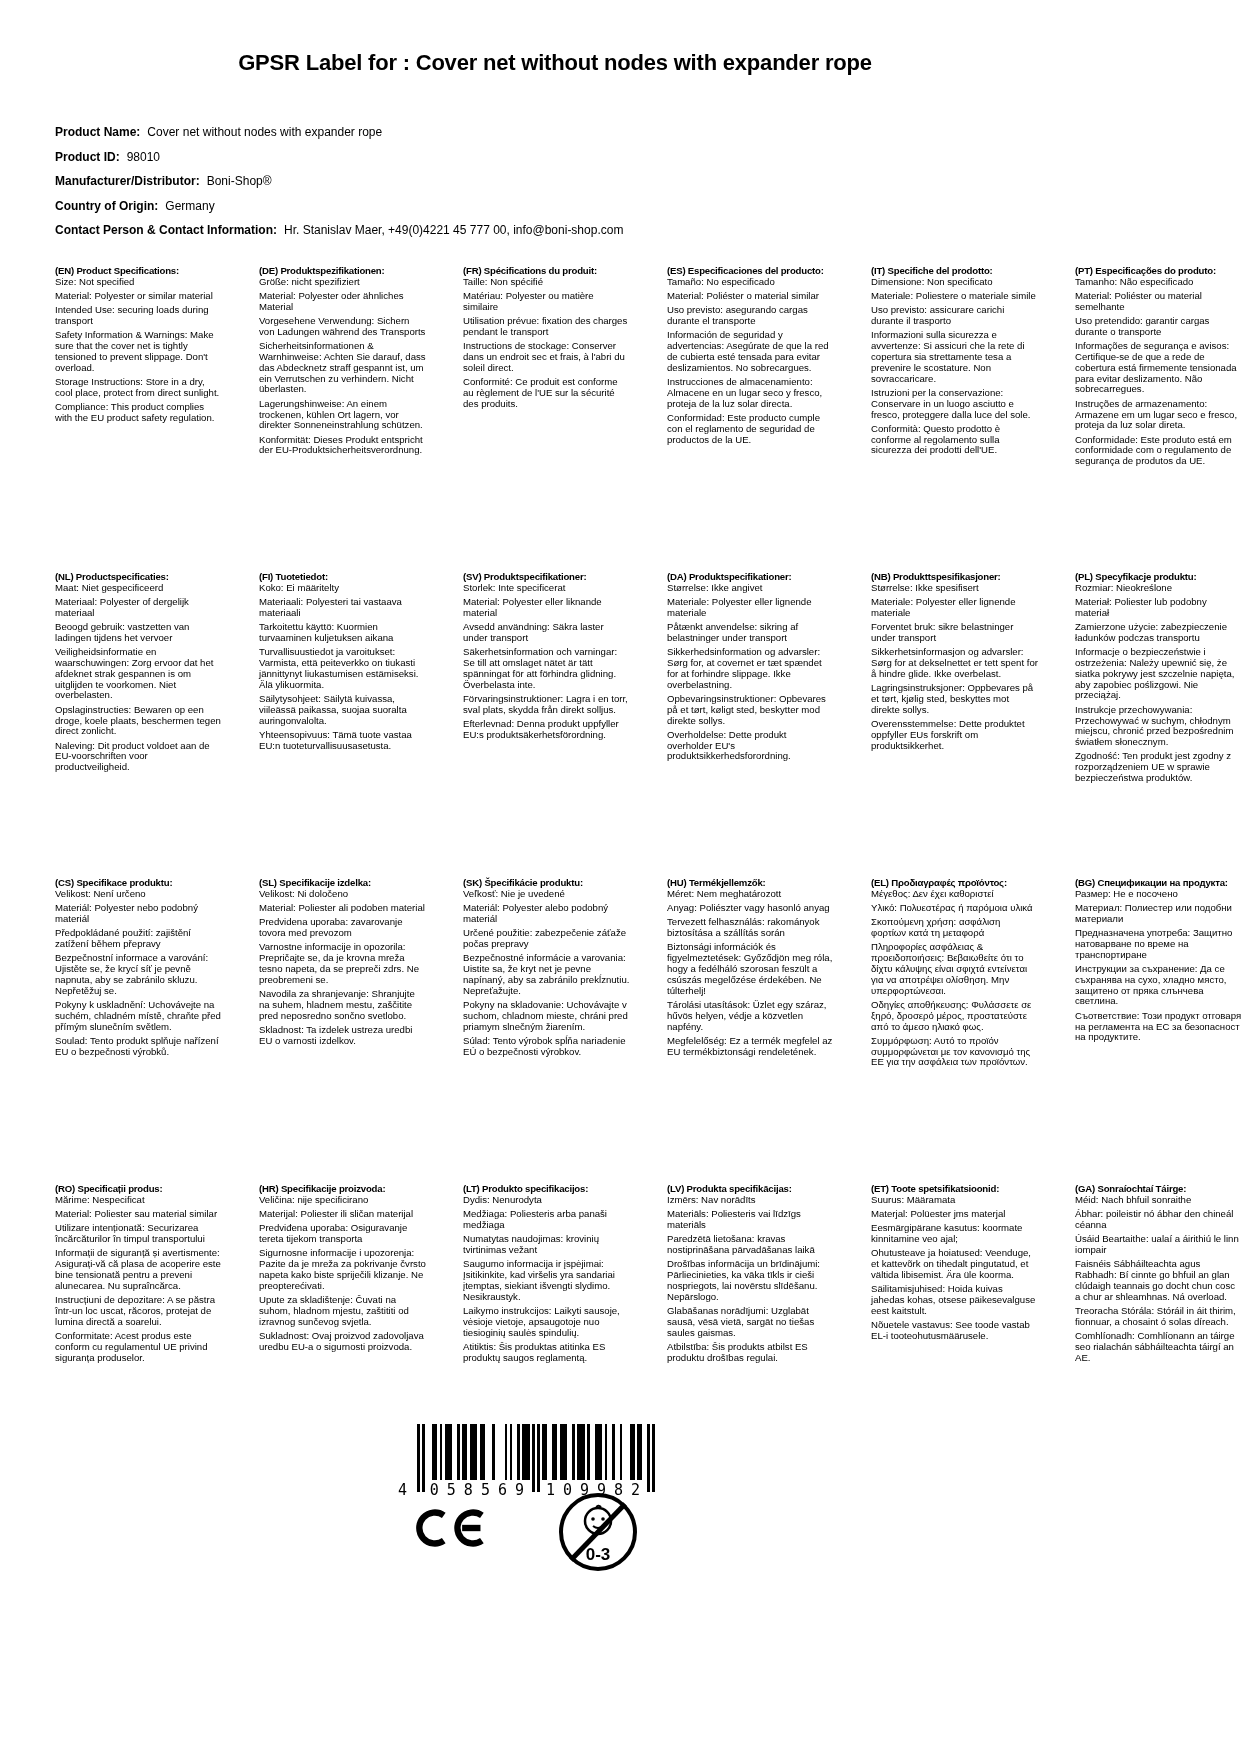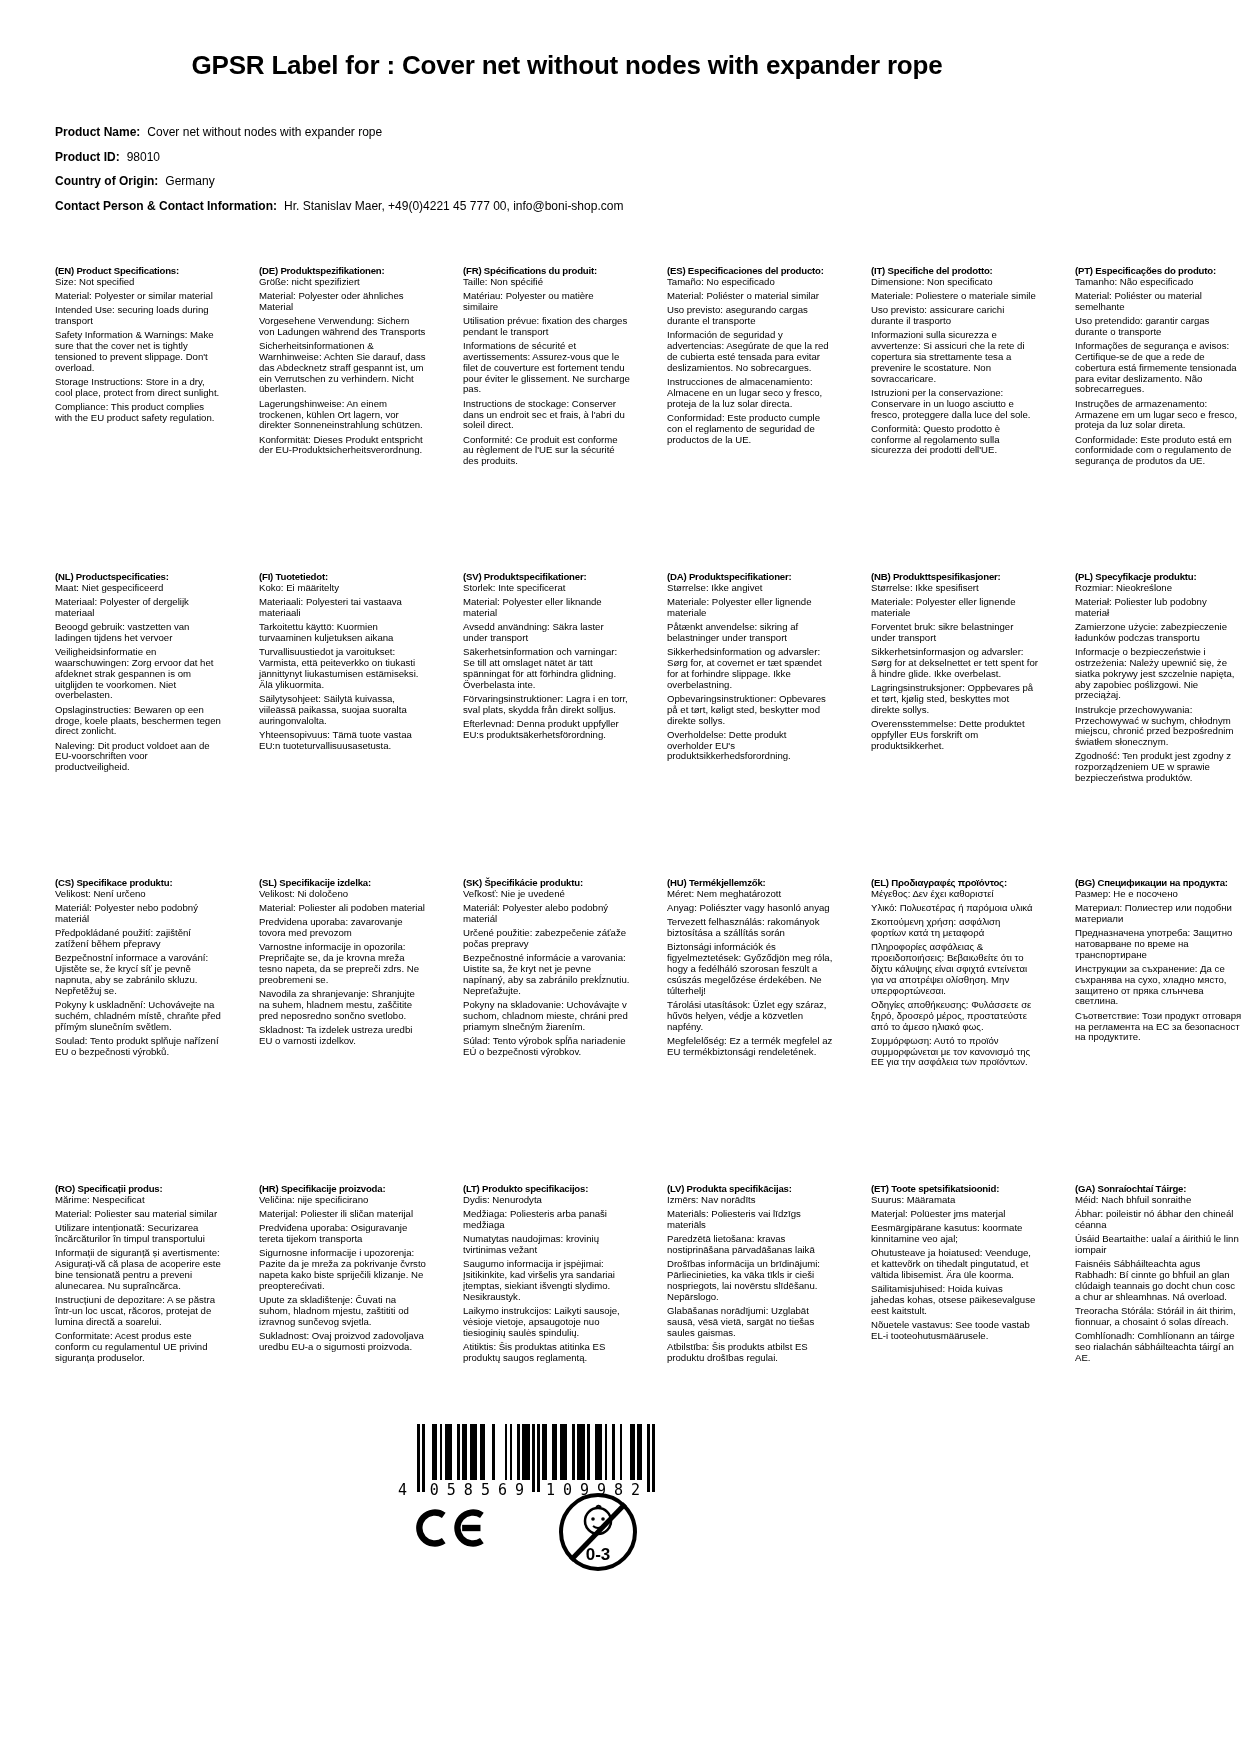--- a/index.html
+++ b/index.html
@@ -2,21 +2,21 @@
 <html><head>
 <meta charset="utf-8">
 <style>
   html,body{margin:0;padding:0;}
   body{
     width:1241px;height:1754px;background:#ffffff;color:#000;
     font-family:"Liberation Sans", sans-serif;position:relative;overflow:hidden;
   }
   .title{
     position:absolute;top:50px;left:0;width:1110px;text-align:center;
-    font-size:26px;font-weight:bold;letter-spacing:-0.2px;margin-left:12px;
+    font-size:22px;font-weight:bold;letter-spacing:-0.2px;
   }
   .product-info{position:absolute;top:120px;left:55px;font-size:12px;line-height:24.5px;}
   .info-line .lbl{font-weight:bold;}
   .info-line .val{margin-left:7px;}
   .spec-grid{
     position:absolute;top:266px;left:55px;
     display:grid;grid-template-columns:repeat(6,175px);grid-auto-rows:277px;gap:29px;
   }
   .block{width:167px;font-size:9.6px;line-height:10.8px;}
   .block h3{
@@ -40,20 +40,21 @@
   .age-mark{position:absolute;left:556px;top:1488px;}
 </style>
 </head>
 <body>
 
 <div class="title">GPSR Label for : Cover net without nodes with expander rope</div>
 
 <div class="product-info" id="product-info">
     <div class="info-line"><span class="lbl">Product Name:</span><span class="val">Cover net without nodes with expander rope</span></div>
     <div class="info-line"><span class="lbl">Product ID:</span><span class="val">98010</span></div>
+    <div class="info-line"><span class="lbl">Manufacturer/Distributor:</span><span class="val">Boni-Shop®</span></div>
     <div class="info-line"><span class="lbl">Country of Origin:</span><span class="val">Germany</span></div>
     <div class="info-line"><span class="lbl">Contact Person &amp; Contact Information:</span><span class="val">Hr. Stanislav Maer, +49(0)4221 45 777 00, info@boni-shop.com</span></div>
   </div>
 
 <div class="spec-grid" id="spec-grid">
     <div class="block">
       <h3>(EN) Product Specifications:</h3>
       <p>Size: Not specified</p>
       <p>Material: Polyester or similar material</p>
       <p>Intended Use: securing loads during transport</p>
@@ -68,21 +69,20 @@
       <p>Vorgesehene Verwendung: Sichern von Ladungen während des Transports</p>
       <p>Sicherheitsinformationen &amp; Warnhinweise: Achten Sie darauf, dass das Abdecknetz straff gespannt ist, um ein Verrutschen zu verhindern. Nicht überlasten.</p>
       <p>Lagerungshinweise: An einem trockenen, kühlen Ort lagern, vor direkter Sonneneinstrahlung schützen.</p>
       <p>Konformität: Dieses Produkt entspricht der EU-Produktsicherheitsverordnung.</p>
     </div>
     <div class="block">
       <h3>(FR) Spécifications du produit:</h3>
       <p>Taille: Non spécifié</p>
       <p>Matériau: Polyester ou matière similaire</p>
       <p>Utilisation prévue: fixation des charges pendant le transport</p>
-      <p>Informations de sécurité et avertissements: Assurez-vous que le filet de couverture est fortement tendu pour éviter le glissement. Ne surcharge pas.</p>
       <p>Instructions de stockage: Conserver dans un endroit sec et frais, à l'abri du soleil direct.</p>
       <p>Conformité: Ce produit est conforme au règlement de l'UE sur la sécurité des produits.</p>
     </div>
     <div class="block">
       <h3>(ES) Especificaciones del producto:</h3>
       <p>Tamaño: No especificado</p>
       <p>Material: Poliéster o material similar</p>
       <p>Uso previsto: asegurando cargas durante el transporte</p>
       <p>Información de seguridad y advertencias: Asegúrate de que la red de cubierta esté tensada para evitar deslizamientos. No sobrecargues.</p>
       <p>Instrucciones de almacenamiento: Almacene en un lugar seco y fresco, proteja de la luz solar directa.</p>

